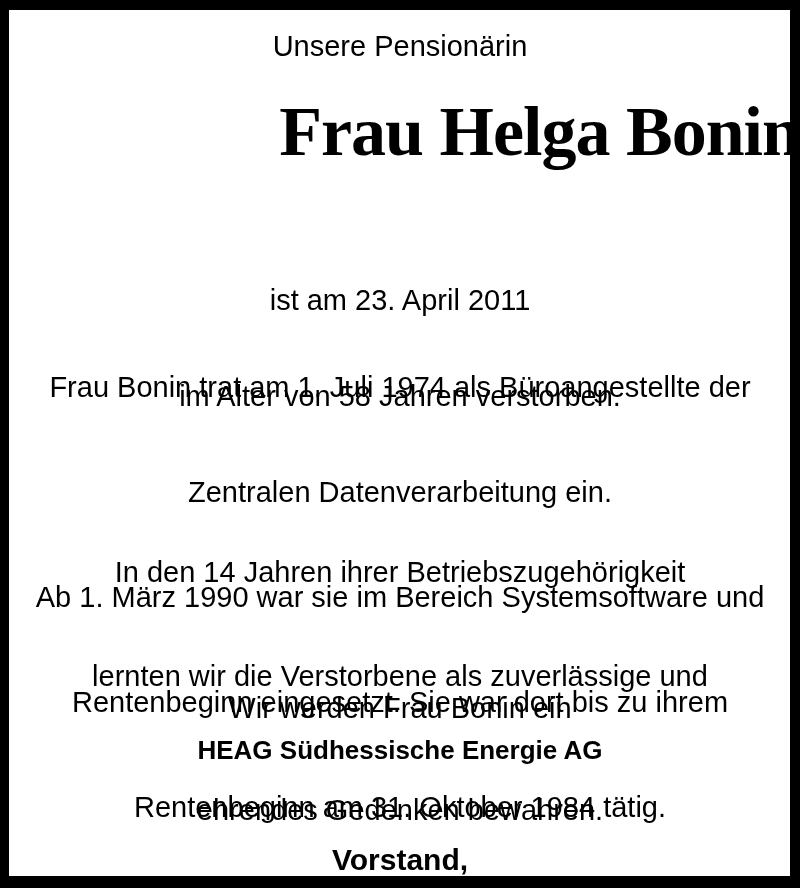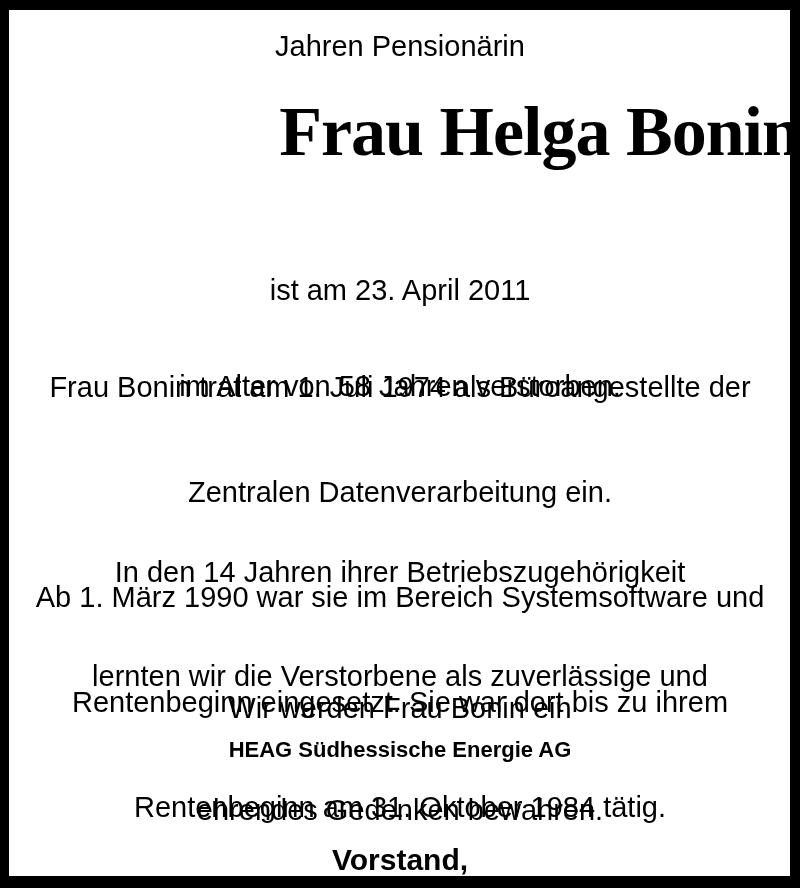--- a/index.html
+++ b/index.html
@@ -39,21 +39,21 @@
     top: 92px;
     font-family: "Liberation Serif", serif;
     font-weight: 700;
     font-size: 70px;
     line-height: 80px;
     letter-spacing: -1px;
     text-align: right;
   }
 
   .death {
-    top: 210px;
+    top: 220px;
     font-size: 29px;
     line-height: 32px;
   }
 
   .career {
     top: 300px;
     font-size: 29px;
     line-height: 35px;
   }
 
@@ -64,39 +64,39 @@
   }
 
   .remembrance {
     top: 623px;
     font-size: 29px;
     line-height: 34px;
   }
 
   .company {
     top: 733px;
-    font-size: 22px;
+    font-size: 26px;
     line-height: 34px;
     font-weight: 700;
   }
 
   .signers {
     top: 777px;
     font-size: 30px;
     line-height: 33px;
     font-weight: 700;
   }
 </style>
 </head>
 <body>
 
 <div class="page">
   <div class="paper"></div>
 
-  <div class="block eyebrow">Jahren Pensionärin</div>
+  <div class="block eyebrow">Unsere Pensionärin</div>
 
   <div class="block name">Frau Helga Bonin</div>
 
   <div class="block death">
     <div>ist am 23. April 2011</div>
     <div>im Alter von 58 Jahren verstorben.</div>
   </div>
 
   <div class="block career">
     <div>Frau Bonin trat am 1. Juli 1974 als Büroangestellte der</div>

